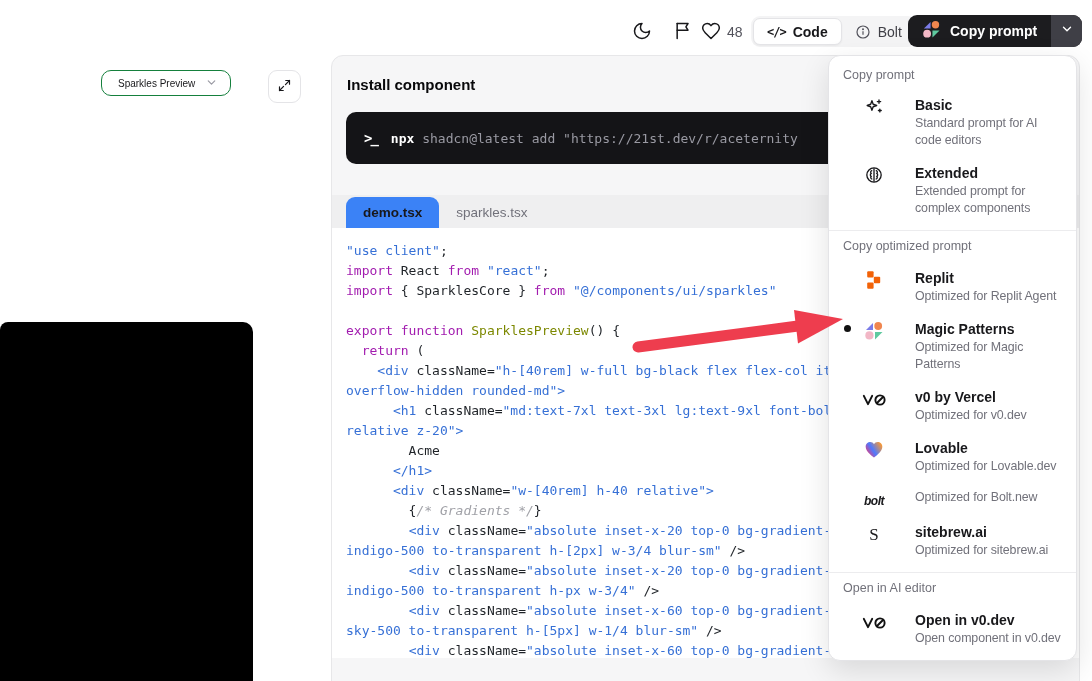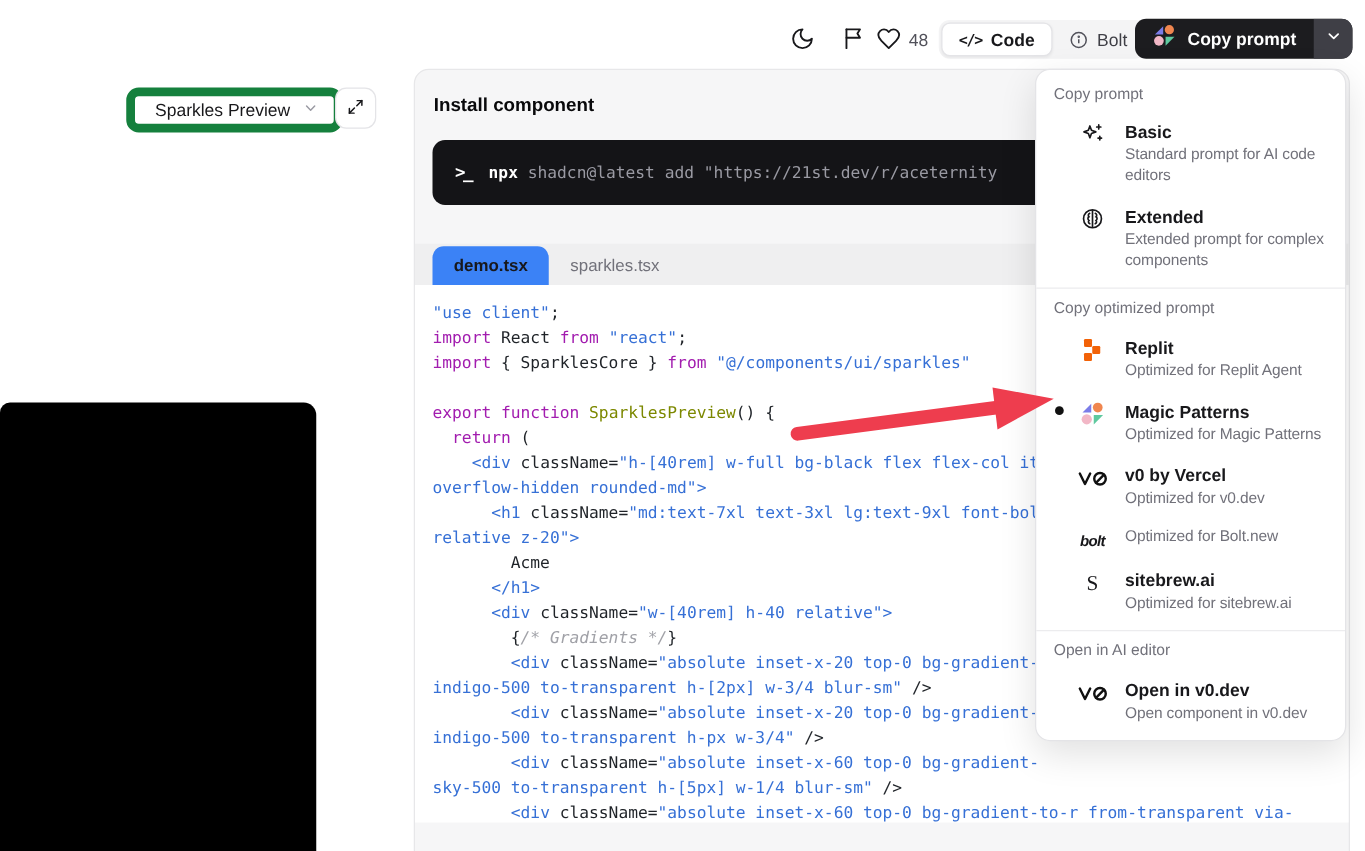--- a/index.html
+++ b/index.html
@@ -15,21 +15,21 @@
   .seg { display:flex; align-items:center; gap:7px; height:27px; padding:0 13px; border-radius:7px; font-size:14px; font-weight:600; cursor:pointer; }
   .seg.active { background:#fff; border:1px solid #e4e4e7; box-shadow:0 1px 2px rgba(0,0,0,.05); }
   .seg.inactive { color:#3f3f46; font-weight:500; }
   .code-glyph { font-family:"DejaVu Sans Mono",monospace; font-size:12px; font-weight:700; letter-spacing:-1px; }
   #copy-prompt-btn { position:absolute; left:908px; top:15px; height:32px; display:flex; border-radius:9px; overflow:hidden; background:#1c1c1f; color:#fff; cursor:pointer; }
   #copy-prompt-main { display:flex; align-items:center; gap:9px; padding:0 14px; }
   #copy-prompt-main .label { font-size:14px; font-weight:700; }
   #copy-prompt-caret { width:31px; display:flex; align-items:center; justify-content:center; background:#3f3f46; }
 
   
-  #preview-select { position:absolute; left:101px; top:70px; height:36px; padding:0 12px 0 16px; display:flex; align-items:center; gap:10px; background:#fff; border:7px solid #15803d; border-radius:10px; font-size:14px; cursor:pointer; }
+  #preview-select { position:absolute; left:101px; top:70px; height:26px; padding:0 12px 0 16px; display:flex; align-items:center; gap:10px; background:#fff; border:1px solid #15803d; border-radius:10px; font-size:10px; cursor:pointer; }
   #expand-btn { position:absolute; left:268px; top:70px; width:33px; height:33px; display:flex; align-items:center; justify-content:center; background:#fff; border:1px solid #e4e4e7; border-radius:9px; cursor:pointer; }
   #preview-canvas { position:absolute; left:0; top:322px; width:253px; height:380px; background:#000; border-radius:8px 10px 0 0; }
 
   
   #main-panel { position:absolute; left:331px; top:55px; width:749px; height:660px; background:#f6f6f7; border:1px solid #e7e7e9; border-radius:12px; overflow:hidden; }
   #panel-title { padding:20px 0 0 15px; font-size:15px; font-weight:700; color:#09090b; }
   #terminal { margin:19px 14px 0 14px; height:52px; background:#141417; border-radius:10px; display:flex; align-items:center; gap:14px; padding:0 18px; overflow:hidden; white-space:nowrap; }
   #terminal .prompt-icon { color:#fff; font-family:"DejaVu Sans Mono",monospace; font-weight:700; font-size:14px; letter-spacing:-2px; }
   #terminal .cmd { font-family:"DejaVu Sans Mono",monospace; font-size:13px; color:#9a9aa3; }
   #terminal .cmd b { color:#ffffff; font-weight:700; }
@@ -41,21 +41,21 @@
   .tok-k { color:#a21caf; }
   .tok-s { color:#3670d6; }
   .tok-t { color:#3670d6; }
   .tok-f { color:#7c8800; }
   .tok-c { color:#a0a1a7; font-style:italic; }
 
   
   #dropdown { position:absolute; left:828px; top:55px; width:249px; background:#fff; border:1px solid #e4e4e7; border-radius:12px; box-shadow:0 10px 30px rgba(0,0,0,.12); z-index:5; padding:4px 0 6px 0; }
   .menu-label { margin:8px 14px 6px 14px; font-size:12.5px; color:#71717a; }
   .menu-label.tight { margin-bottom:8px; }
-  .menu-item { position:relative; display:flex; gap:13px; padding:7px 12px 7px 32px; cursor:pointer; border-radius:8px; }
+  .menu-item { position:relative; display:flex; gap:28px; padding:7px 12px 7px 32px; cursor:pointer; border-radius:8px; }
   .menu-item .mi-icon { width:26px; min-width:26px; display:flex; align-items:flex-start; justify-content:center; padding-top:2px; }
   .menu-item .mi-icon svg { width:20px; height:20px; }
   .mi-text { width:178px; }
   .mi-title { font-size:14px; font-weight:700; color:#18181b; line-height:20px; }
   .mi-desc { font-size:12.4px; color:#71717a; line-height:17px; letter-spacing:-0.1px; }
   .menu-divider { border-top:1px solid #ececee; margin:6px 0 4px 0; }
   .bullet { position:absolute; left:15px; top:13px; width:7px; height:7px; border-radius:50%; background:#111; }
   .bolt-logo { font-style:italic; font-weight:700; font-size:12px; letter-spacing:-0.5px; padding-top:3px; }
   .s-logo { font-family:"Liberation Serif","DejaVu Serif",serif; font-size:17px; font-weight:500; padding-top:1px; }
 
@@ -252,20 +252,38 @@
             <path d="M16 10.5l7-7"></path>
           </svg>
         </span>
         <div class="mi-text">
           <div class="mi-title">v0 by Vercel</div>
           <div class="mi-desc">Optimized for v0.dev</div>
         </div>
       </div>
       <div class="menu-item">
         <span class="mi-icon">
+          <svg viewBox="0 0 24 22">
+            <defs>
+              <linearGradient id="lovgrad" x1="0" y1="0.8" x2="1" y2="0.2">
+                <stop offset="0" stop-color="#ff3366"></stop>
+                <stop offset="0.45" stop-color="#4d79ff"></stop>
+                <stop offset="1" stop-color="#ff9a2e"></stop>
+              </linearGradient>
+            </defs>
+            <path d="M12 20S2 13.5 2 7.2C2 3.9 4.6 1.5 7.6 1.5c1.9 0 3.5 1 4.4 2.5.9-1.5 2.5-2.5 4.4-2.5 3 0 5.6 2.4 5.6 5.7C22 13.5 12 20 12 20z" fill="url(#lovgrad)"></path>
+          </svg>
+        </span>
+        <div class="mi-text">
+          <div class="mi-title">Lovable</div>
+          <div class="mi-desc">Optimized for Lovable.dev</div>
+        </div>
+      </div>
+      <div class="menu-item">
+        <span class="mi-icon">
           <span class="bolt-logo">bolt</span>
         </span>
         <div class="mi-text">
           <div class="mi-desc">Optimized for Bolt.new</div>
         </div>
       </div>
       <div class="menu-item">
         <span class="mi-icon">
           <span class="s-logo">S</span>
         </span>

